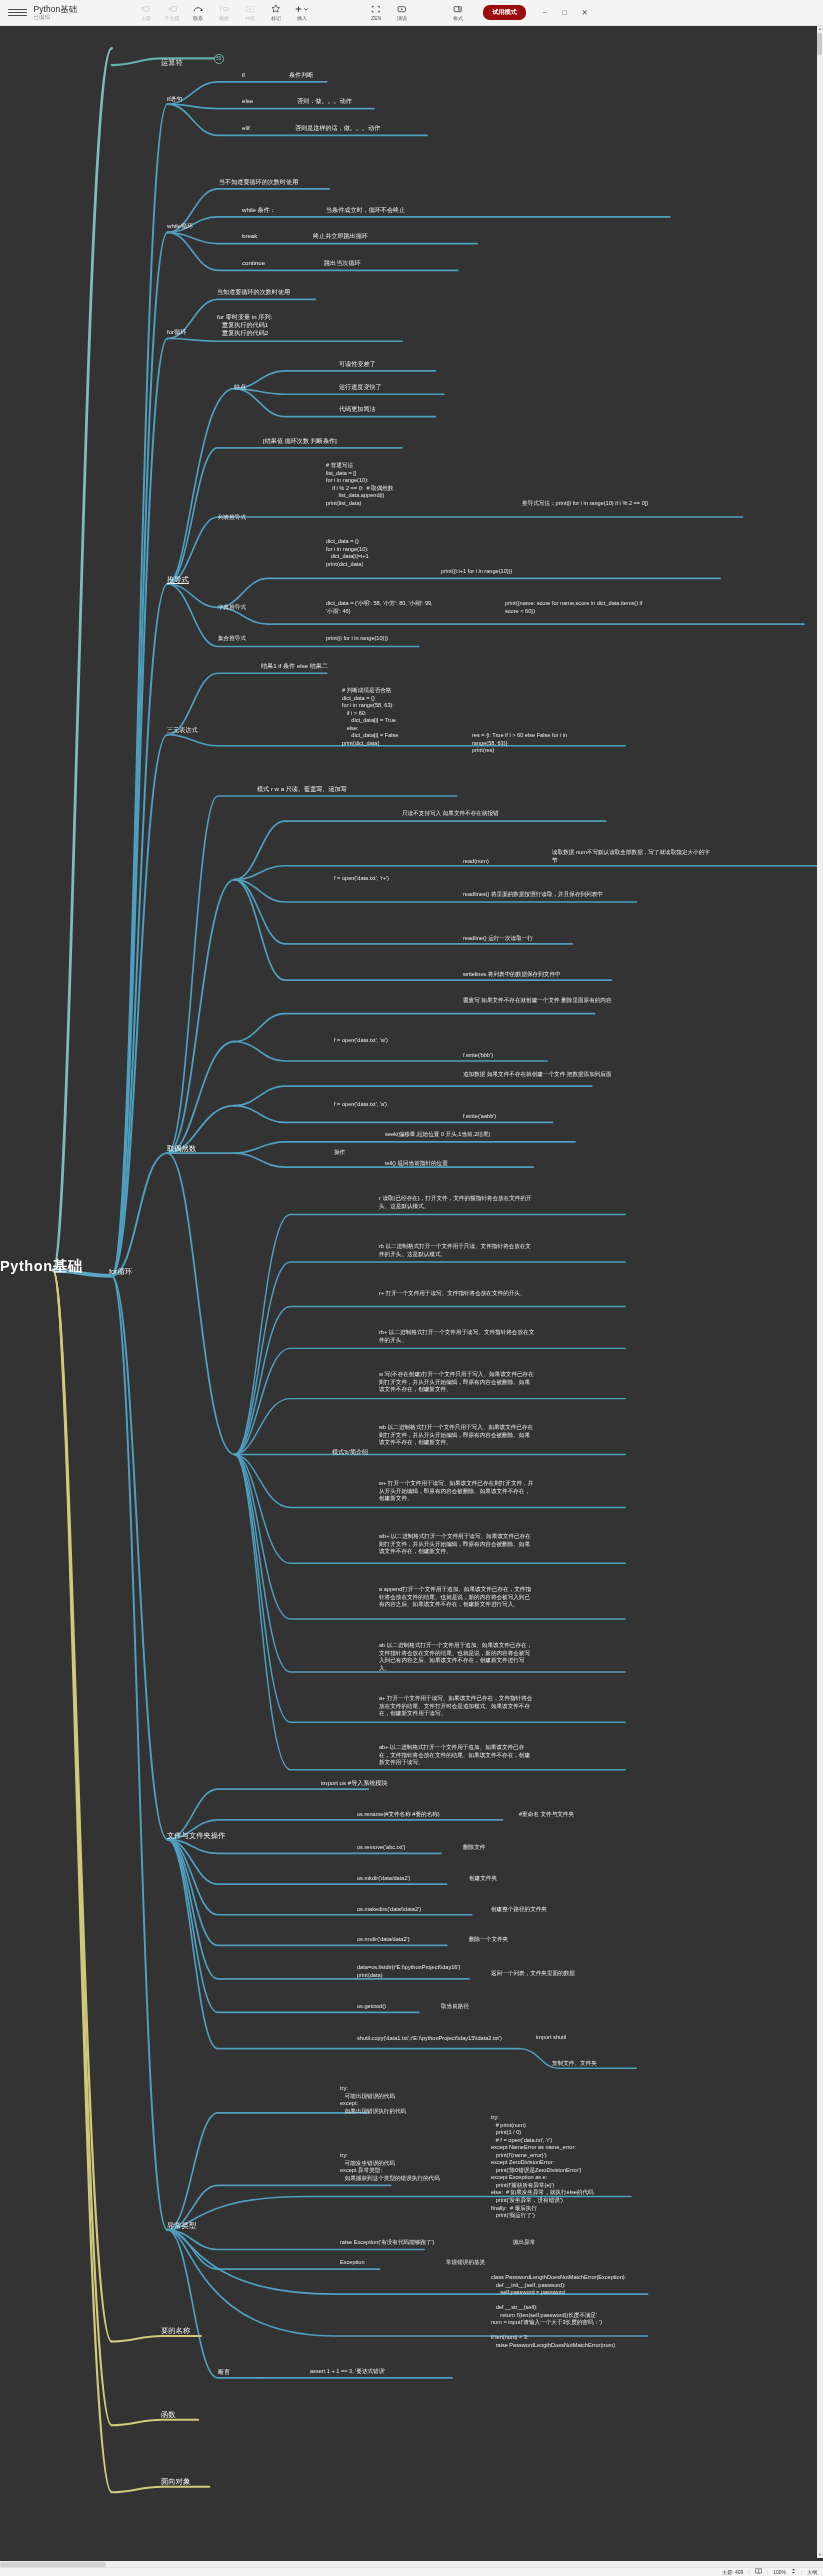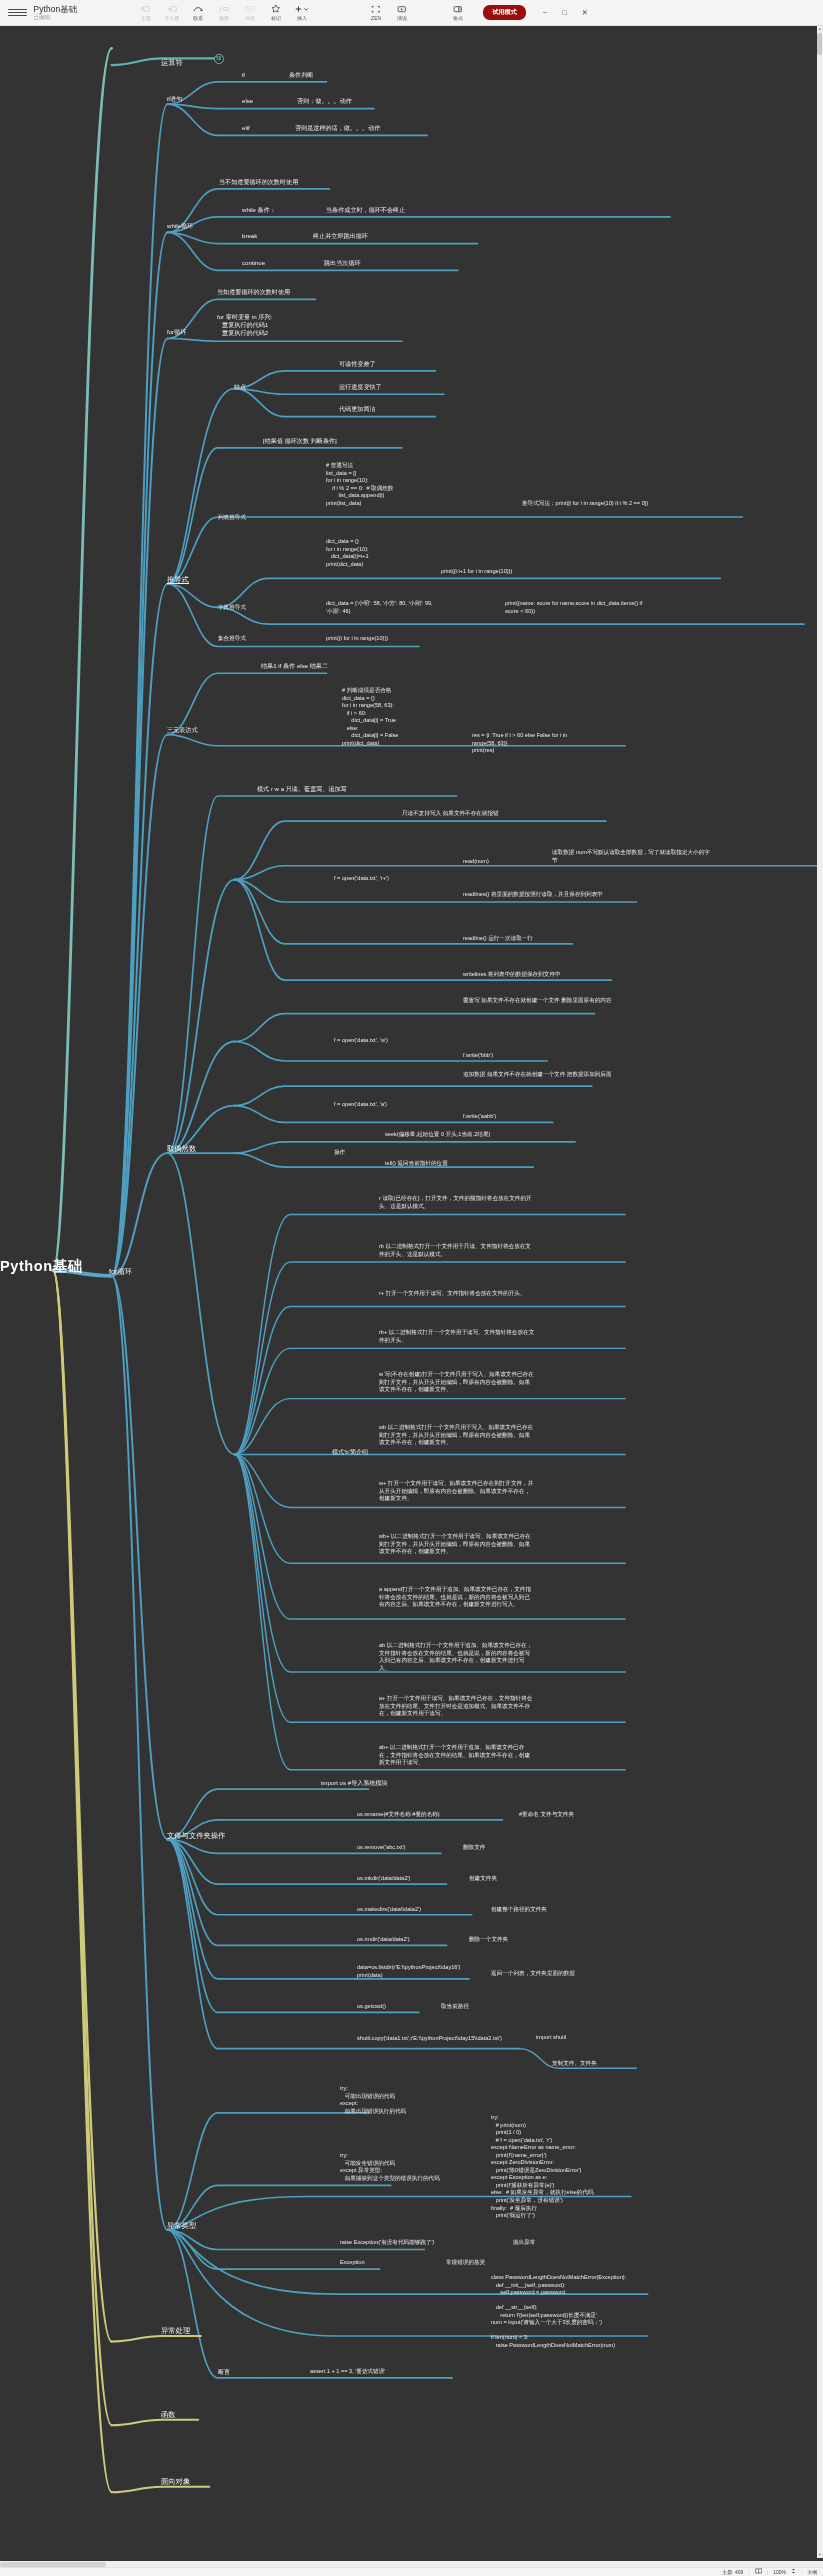--- a/index.html
+++ b/index.html
@@ -344,21 +344,21 @@
       <path d="M200 4420 C240 4420, 250 4410, 290 4410 L375 4410" stroke="#cfca7a" stroke-width="3.5"></path>
     </g>
   </svg>
 
   <div class="node root" style="left:0px; top:1231px;">Python基础</div>
 
   <div class="node l1" style="left:161px; top:32px;">运算符</div>
   <div class="collapse-badge" style="left:214px; top:28px;">50</div>
 
   <div class="node l1" style="left:109px; top:1241px;">for循环</div>
-  <div class="node l1" style="left:161px; top:2300px;">异常处理</div>
+  <div class="node l1" style="left:161px; top:2300px;">要的名称</div>
   <div class="node l1" style="left:161px; top:2384px;">函数</div>
   <div class="node l1" style="left:161px; top:2451px;">面向对象</div>
 
   <div class="node l2" style="left:167px; top:69px;">if语句</div>
   <div class="node l2" style="left:242px; top:45px;">if</div>
   <div class="node l2" style="left:289px; top:45px;">条件判断</div>
   <div class="node l2" style="left:242px; top:71px;">else</div>
   <div class="node l2" style="left:297px; top:71px;">否则：做。。。动作</div>
   <div class="node l2" style="left:242px; top:98px;">elif</div>
   <div class="node l2" style="left:295px; top:98px;">否则是这样的话，做。。。动作</div>

